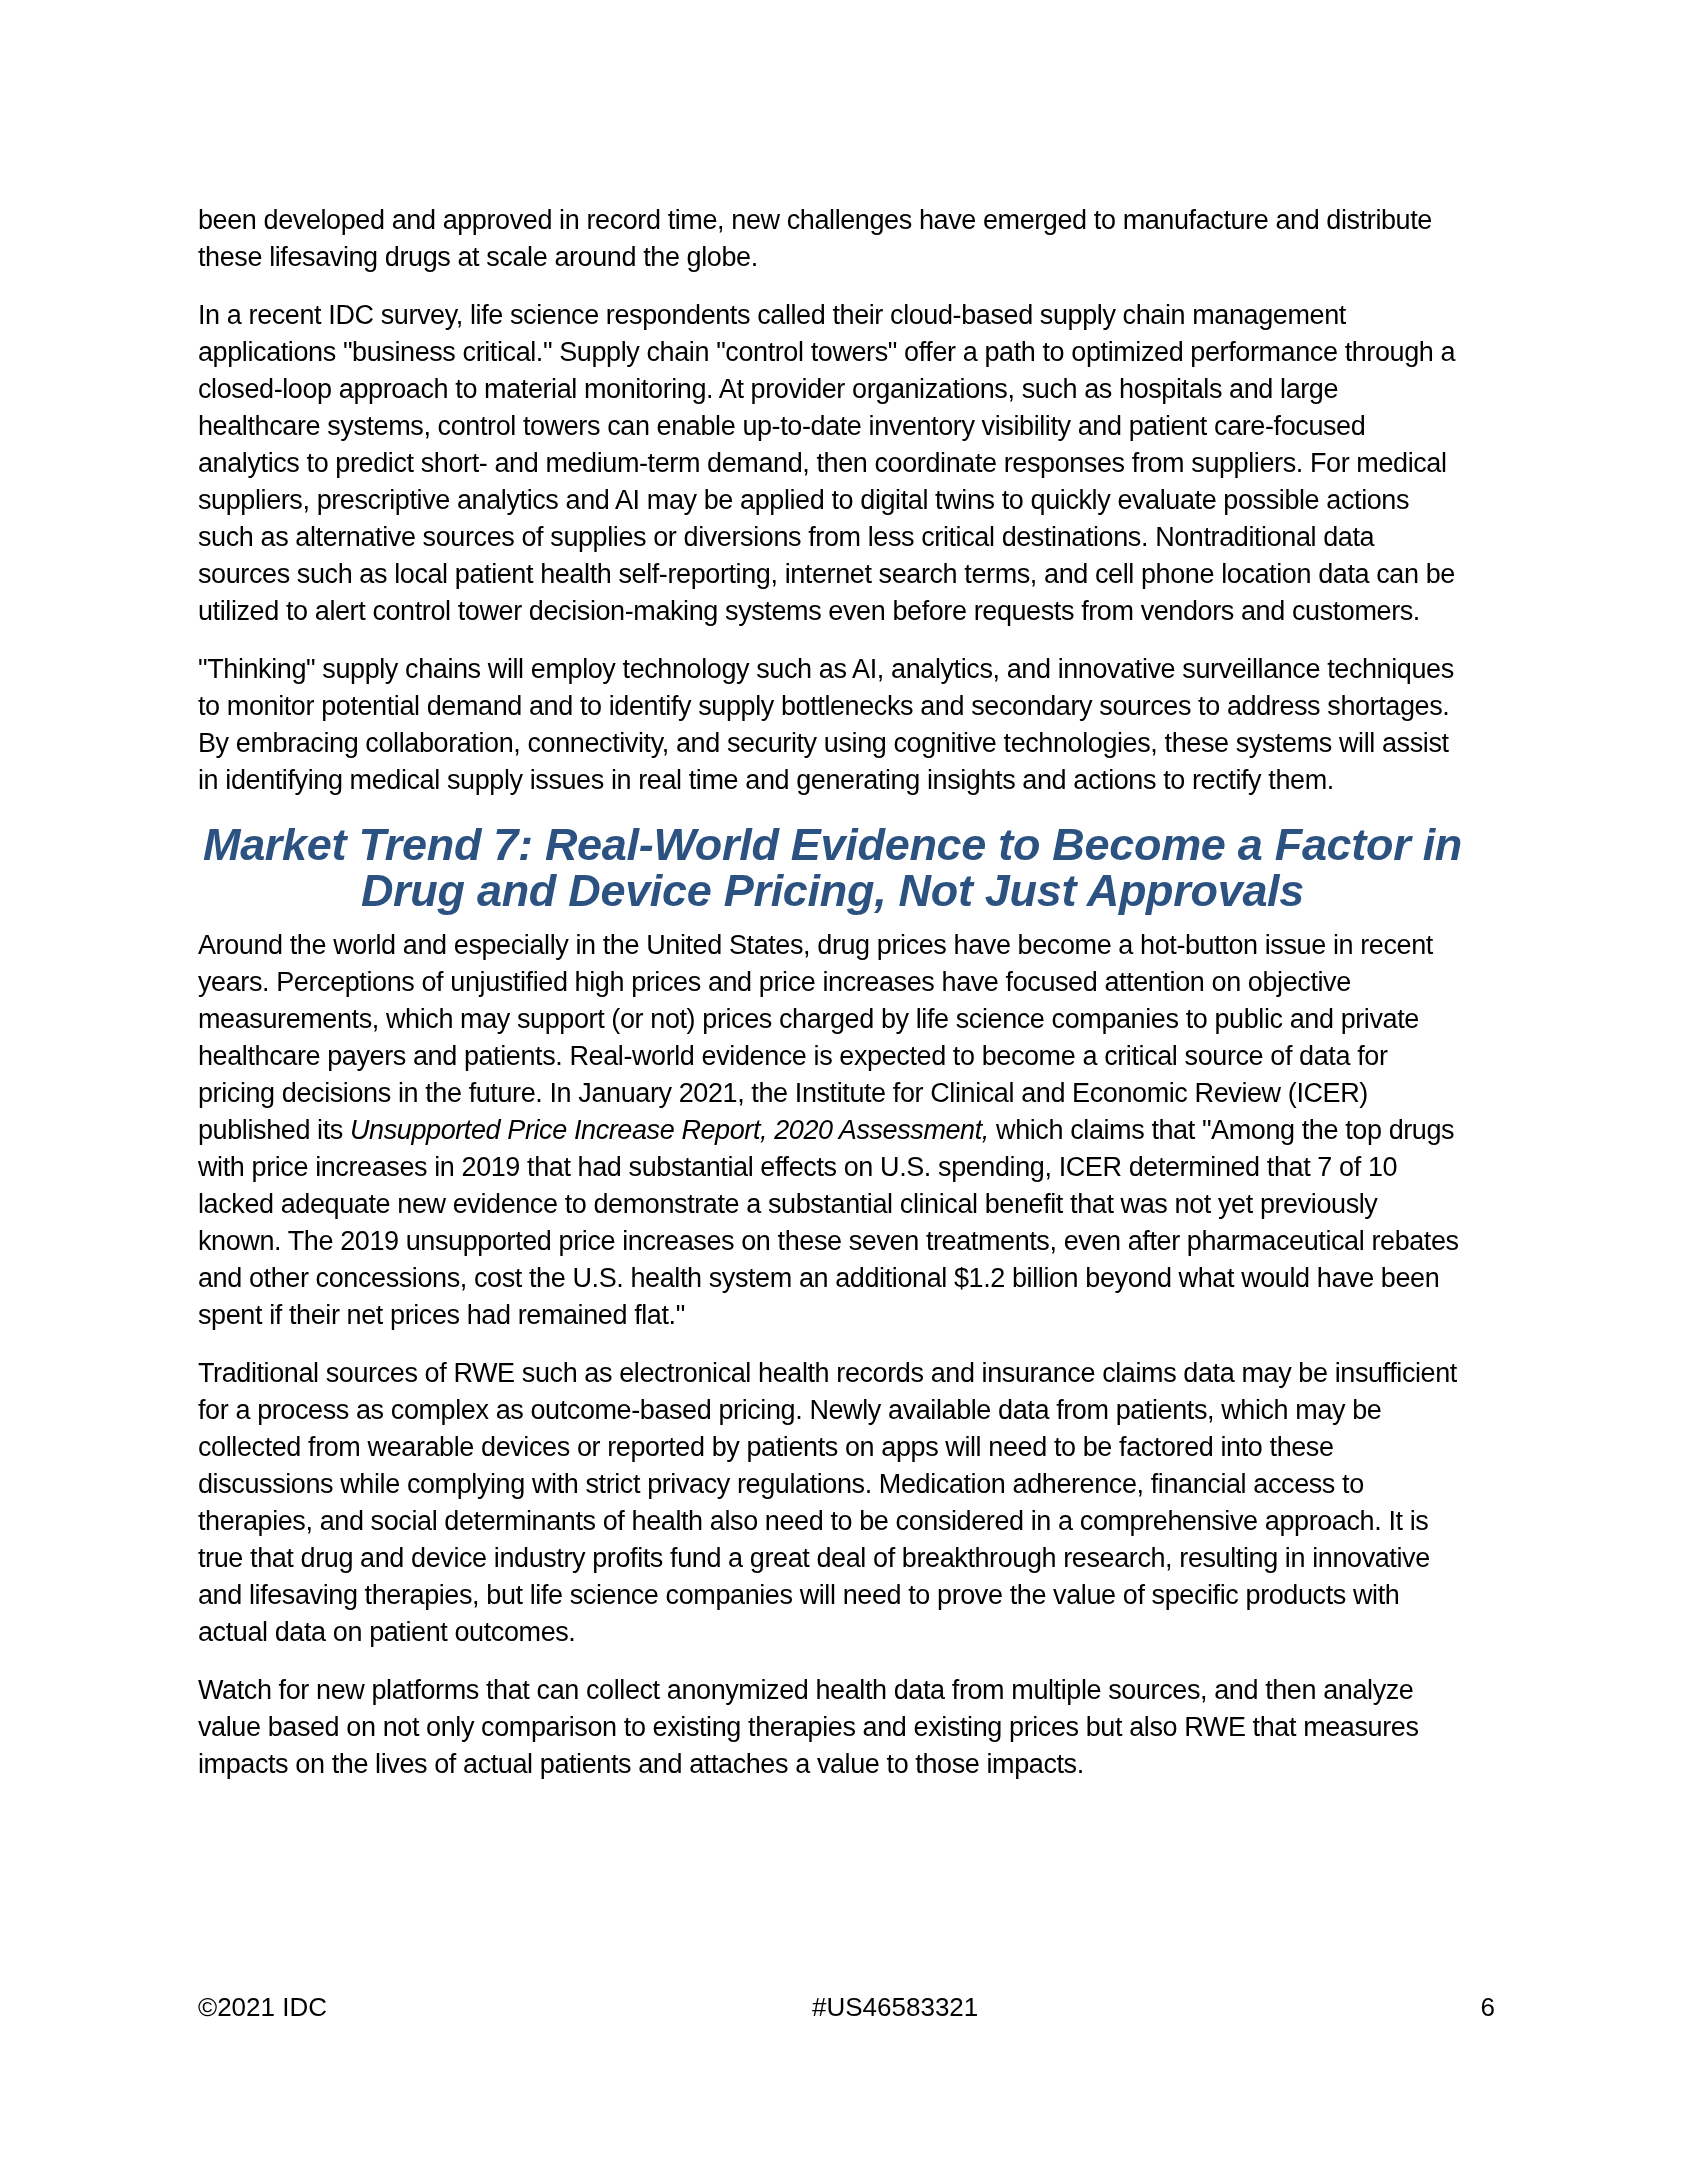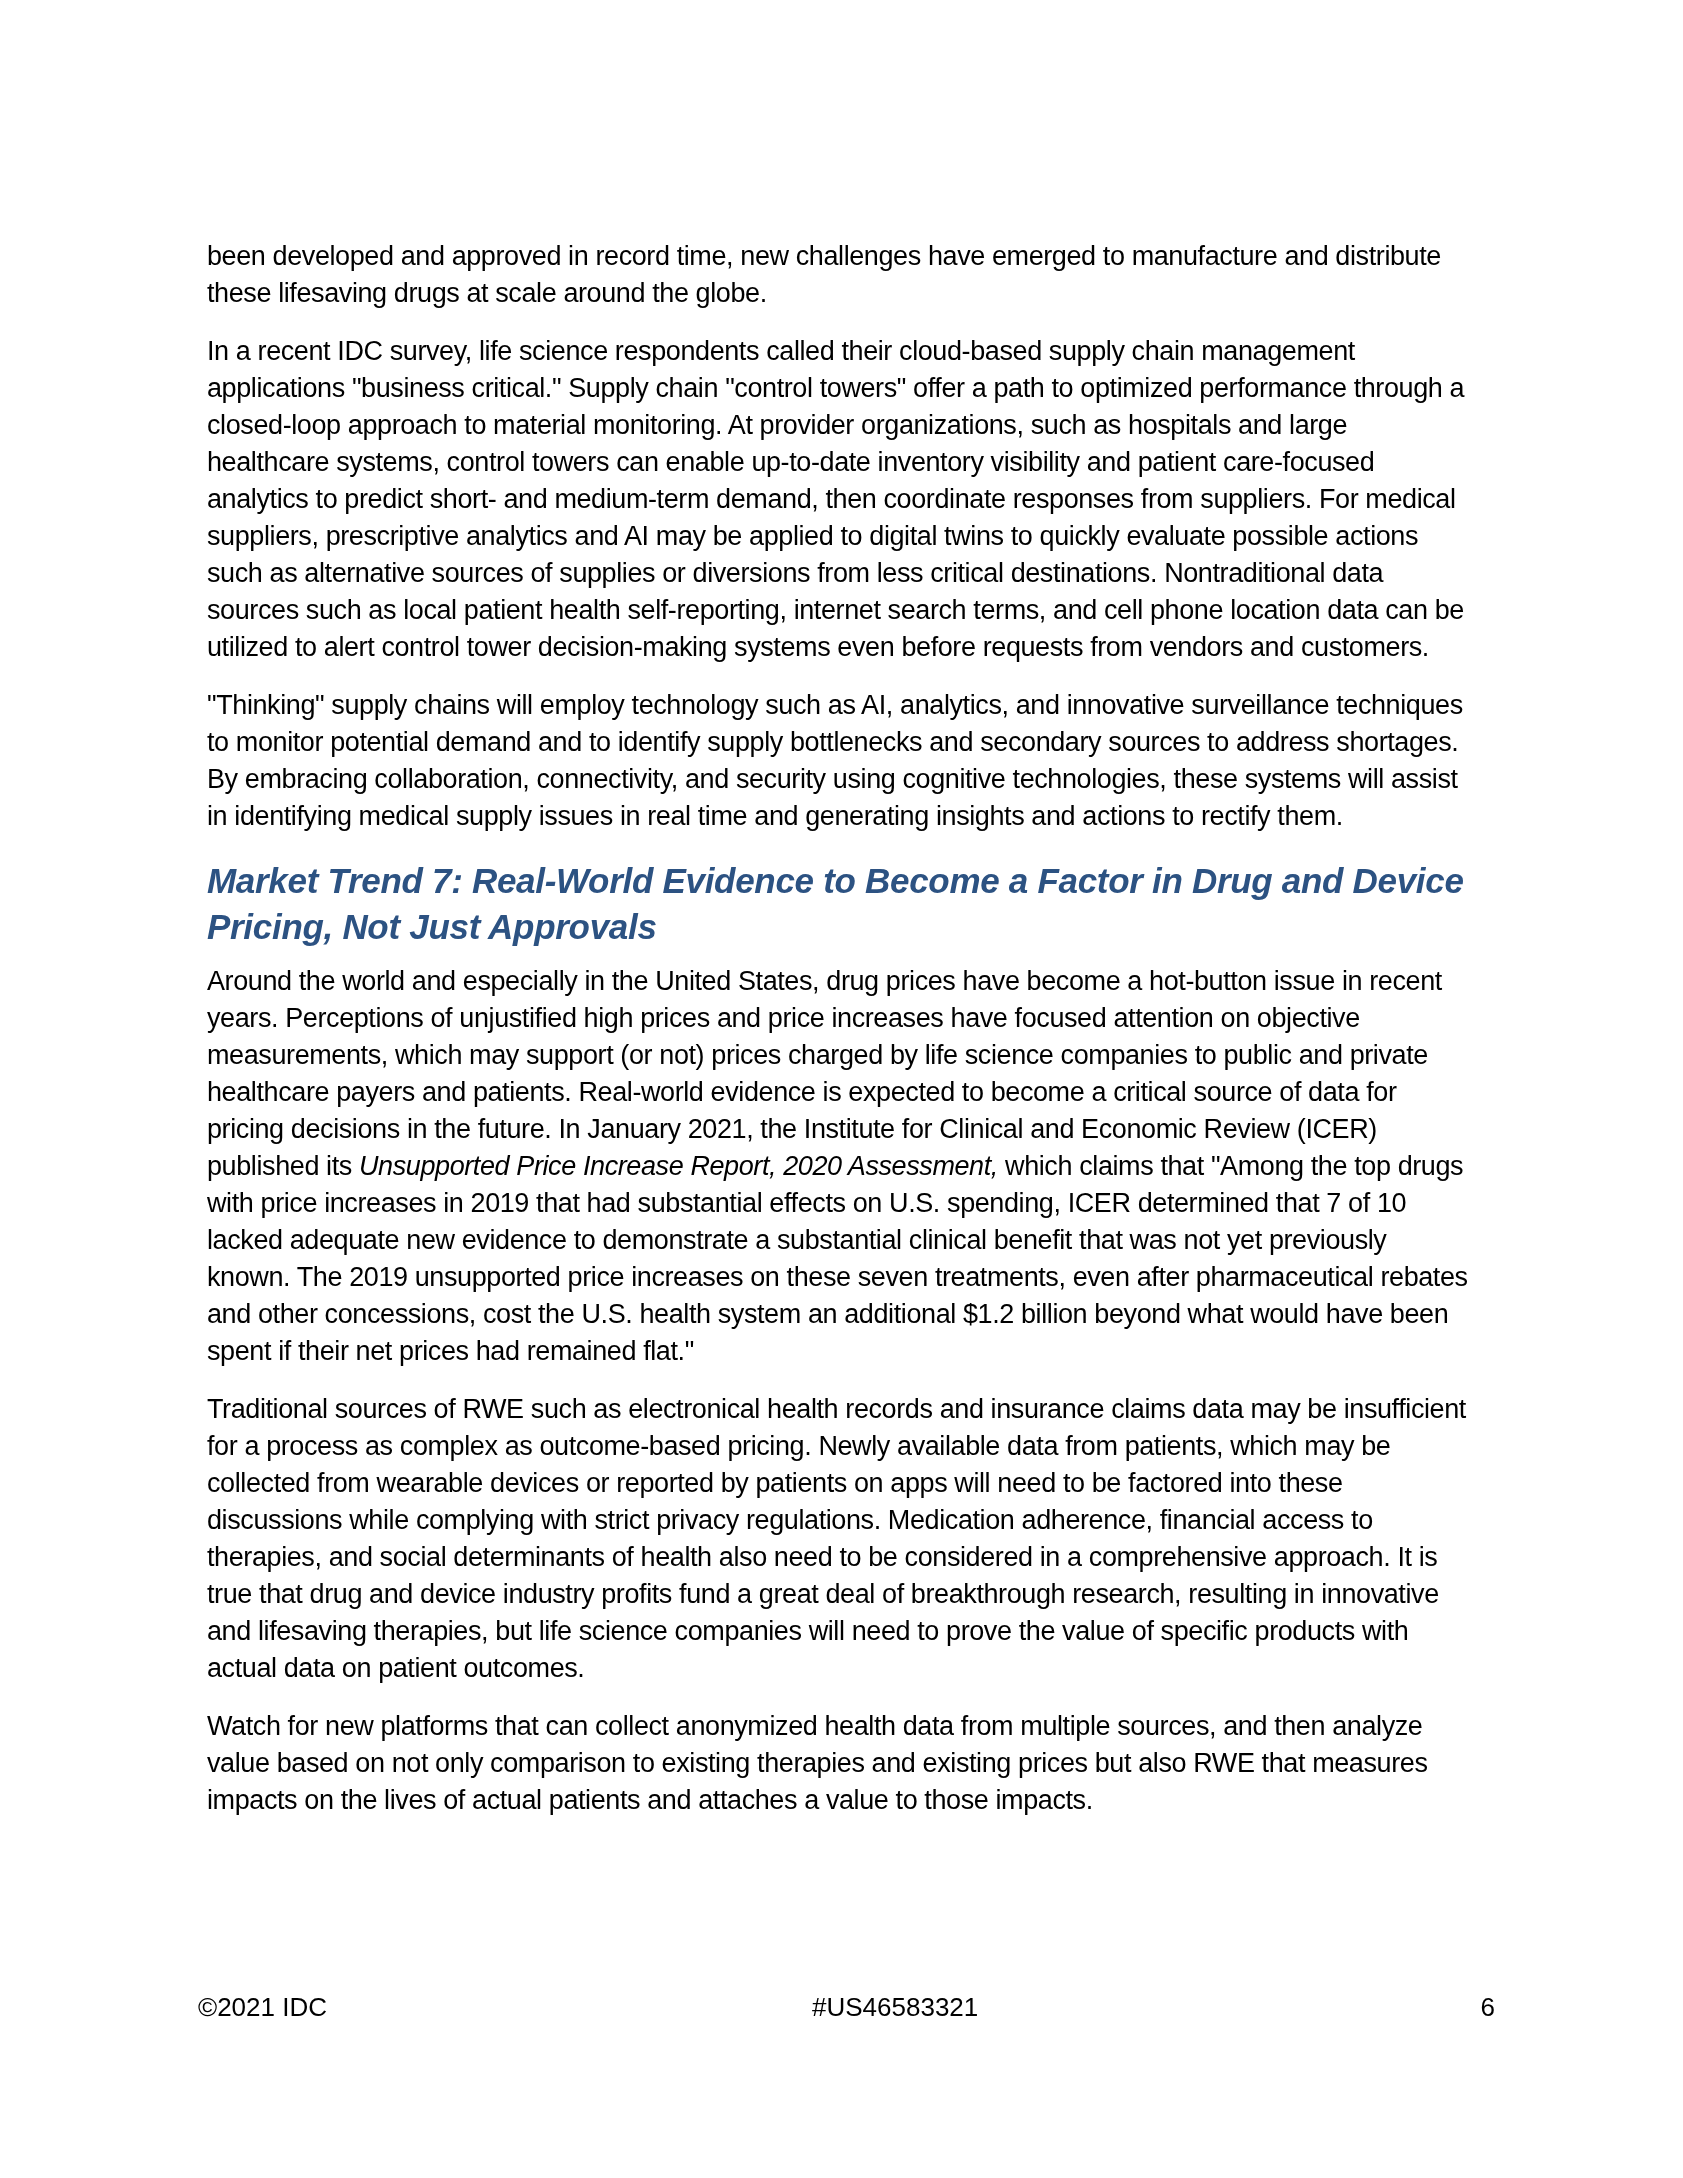--- a/index.html
+++ b/index.html
@@ -11,40 +11,40 @@
     position: relative;
     width: 1683px;
     height: 2178px;
     background: var(--page-background, #ffffff);
     font-family: "Liberation Sans", sans-serif;
     color: var(--body-text, #000000);
     overflow: hidden;
   }
   .content {
     position: absolute;
-    left: 207px;
+    left: 198px;
     top: 202px;
     width: 1269px;
-    margin-top: 36px;
   }
   .body-text {
     font-size: 27px;
     line-height: 37px;
     letter-spacing: -0.4px;
     margin: 0 0 21px 0;
     text-align: left;
   }
   .section-heading {
-    font-size: 35px;
+    font-size: 45px;
     line-height: 46px;
     font-weight: bold;
     font-style: italic;
     letter-spacing: -0.3px;
     color: var(--heading-blue, #2C5282);
     margin: 23px 0 13px 0;
+    text-align: center;
   }
   .report-title {
   }
   .page-footer {
     position: absolute;
     left: 198px;
     top: 1991px;
     width: 1297px;
     height: 36px;
     font-size: 26px;

